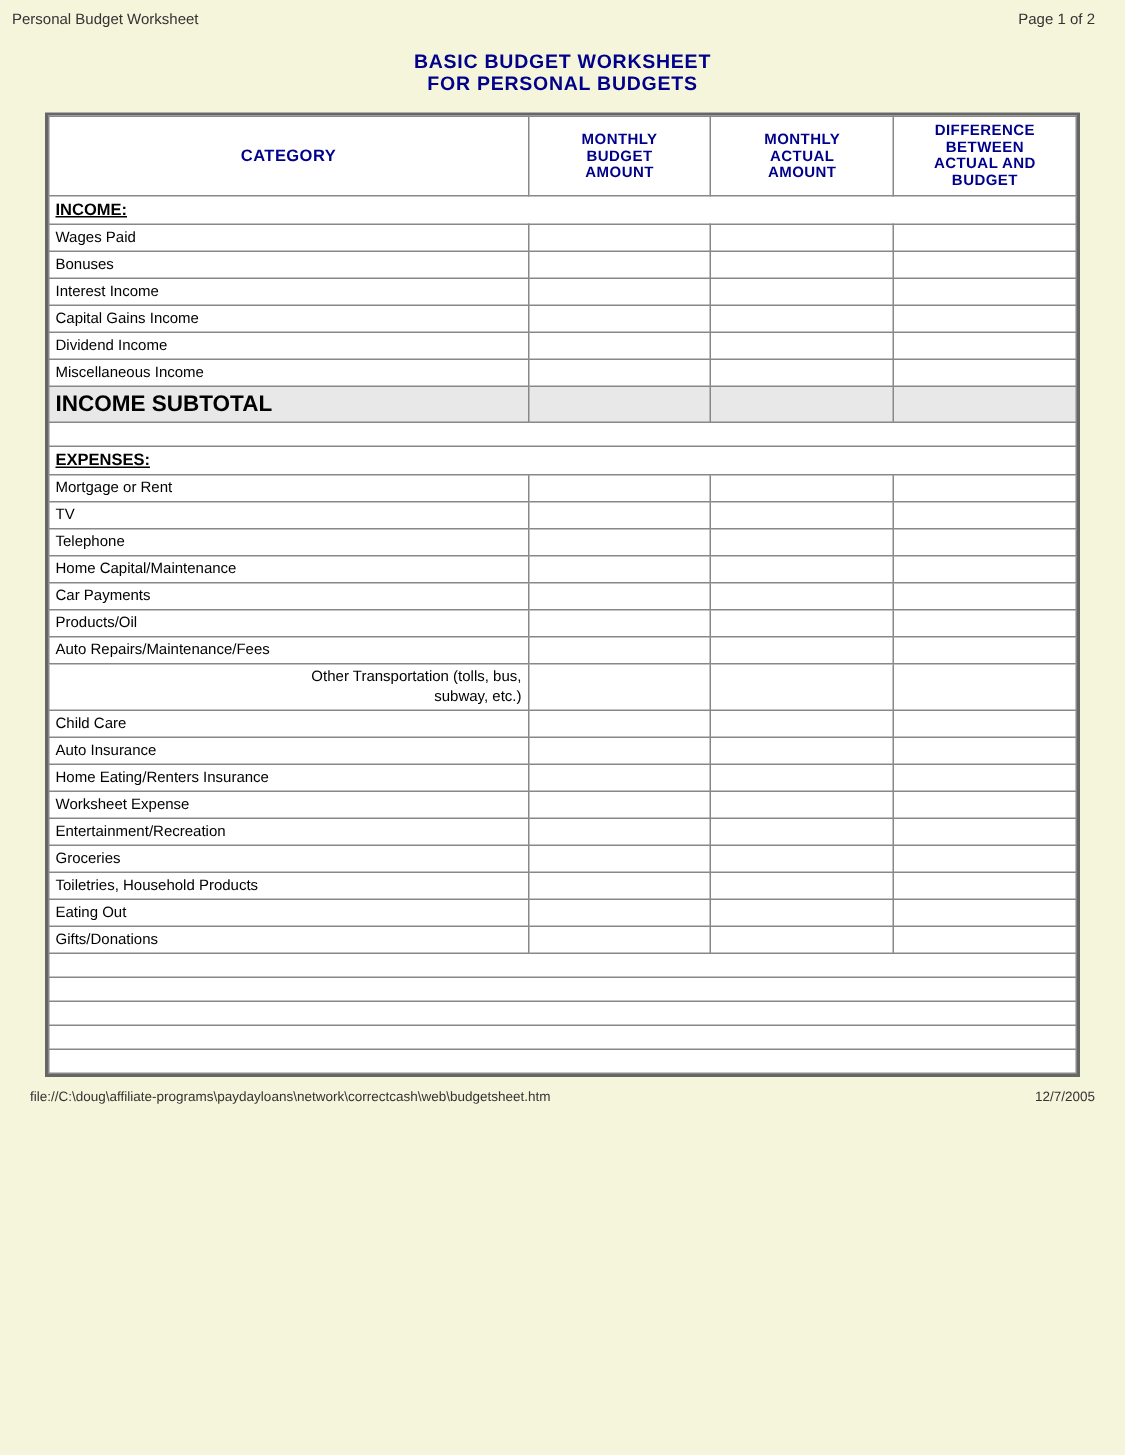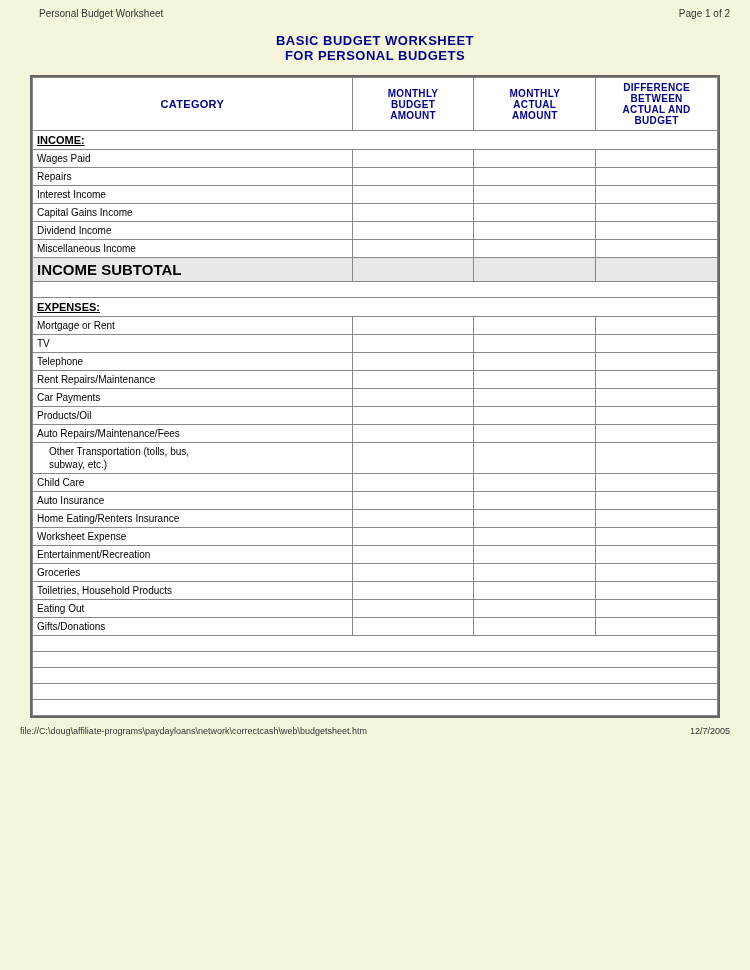--- a/index.html
+++ b/index.html
@@ -11,21 +11,20 @@
       font-size: 11px;
       color: #000;
       position: relative;
     }
     .page-header {
       display: flex;
       justify-content: space-between;
       padding: 8px 20px 4px 8px;
       font-size: 10px;
       color: #333;
-      margin-left: 31px;
     }
     .page-title-block {
       text-align: center;
       padding: 10px 20px 12px 20px;
     }
     .page-title-block h1 {
       font-size: 13px;
       font-weight: bold;
       color: #00008b;
       letter-spacing: 0.5px;
@@ -80,22 +79,23 @@
       font-weight: bold;
       font-size: 15px;
       padding: 3px 4px;
       background: #e8e8e8;
     }
     .blank-row td {
       height: 16px;
     }
     .multiline-row td {
       font-size: 10px;
-      padding: 2px 16px;
+      padding: 2px 4px;
       line-height: 1.3;
+      text-align: right;
     }
     .page-footer {
       display: flex;
       justify-content: space-between;
       padding: 4px 20px;
       font-size: 9px;
       color: #333;
       margin-top: 4px;
     }
   </style>
@@ -131,21 +131,21 @@
     <tr class="section-label">
           <td colspan="4">INCOME:</td>
         </tr>
         <tr class="data-row">
           <td>Wages Paid</td>
           <td class="input-cell"></td>
           <td class="input-cell"></td>
           <td class="input-cell"></td>
         </tr>
         <tr class="data-row">
-          <td>Repairs</td>
+          <td>Bonuses</td>
           <td class="input-cell"></td>
           <td class="input-cell"></td>
           <td class="input-cell"></td>
         </tr>
         <tr class="data-row">
           <td>Interest Income</td>
           <td class="input-cell"></td>
           <td class="input-cell"></td>
           <td class="input-cell"></td>
         </tr>
@@ -191,21 +191,21 @@
           <td class="input-cell"></td>
           <td class="input-cell"></td>
         </tr>
         <tr class="data-row">
           <td>Telephone</td>
           <td class="input-cell"></td>
           <td class="input-cell"></td>
           <td class="input-cell"></td>
         </tr>
         <tr class="data-row">
-          <td>Rent Repairs/Maintenance</td>
+          <td>Home Capital/Maintenance</td>
           <td class="input-cell"></td>
           <td class="input-cell"></td>
           <td class="input-cell"></td>
         </tr>
         <tr class="data-row">
           <td>Car Payments</td>
           <td class="input-cell"></td>
           <td class="input-cell"></td>
           <td class="input-cell"></td>
         </tr>

